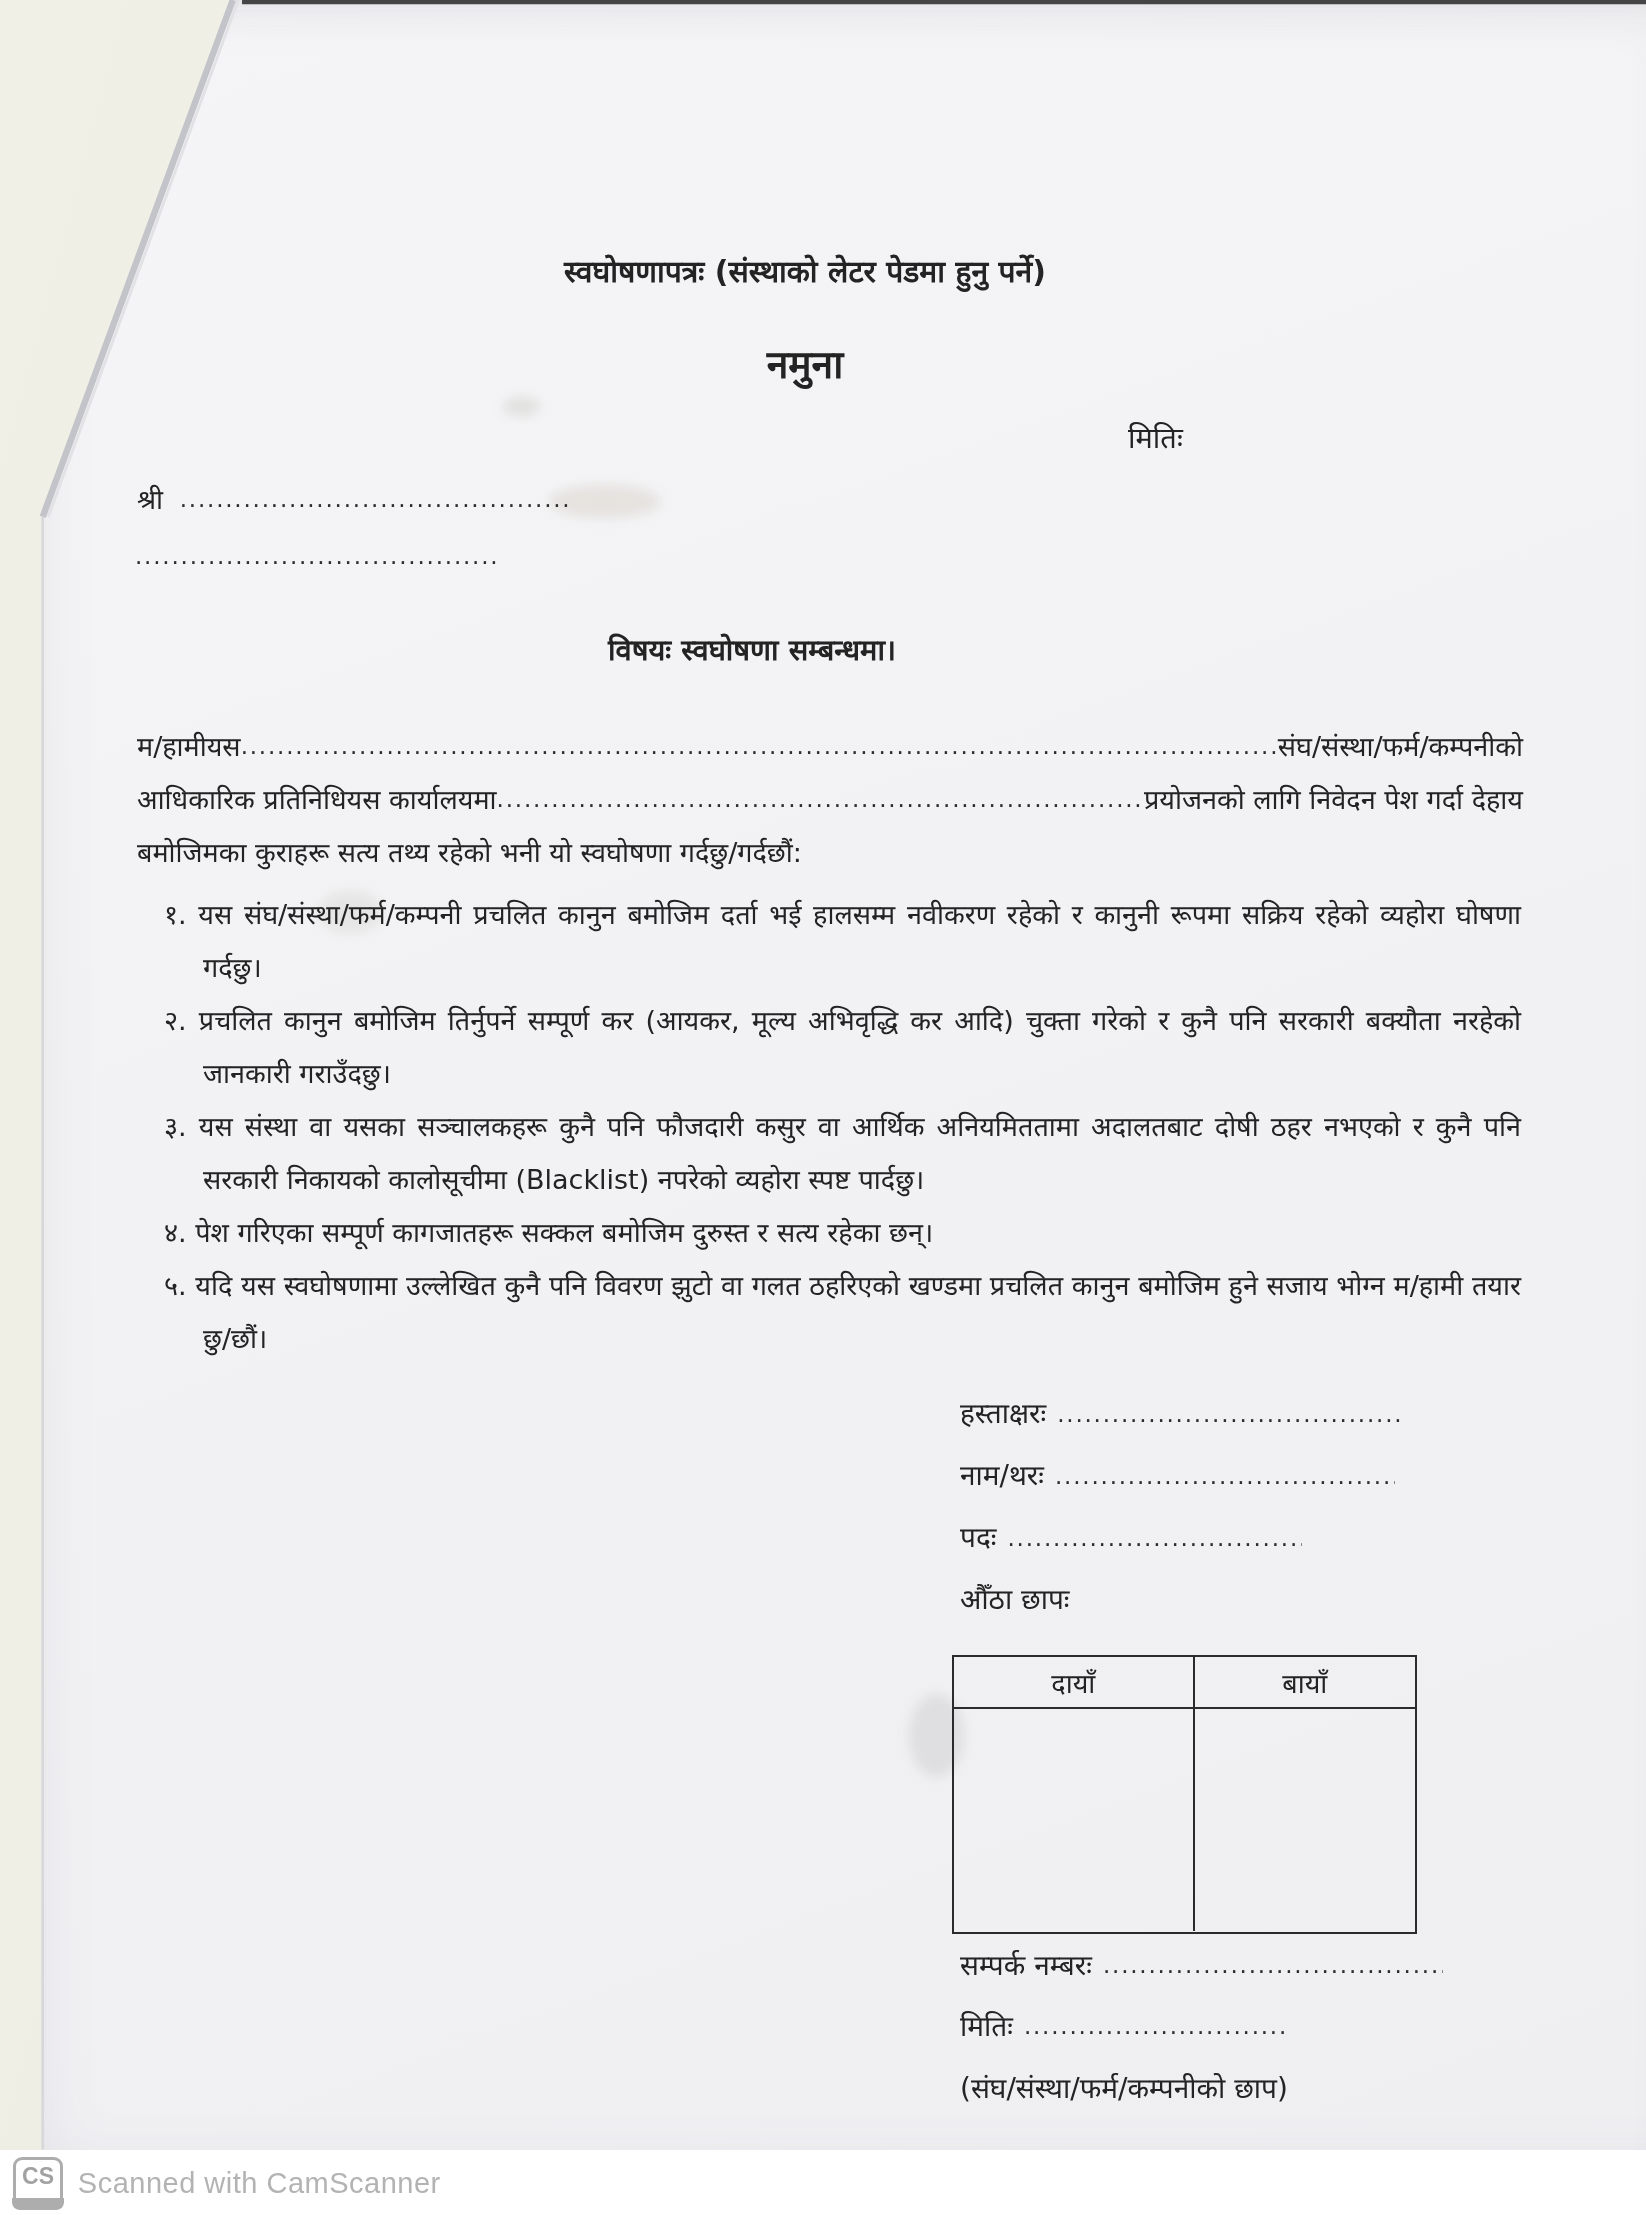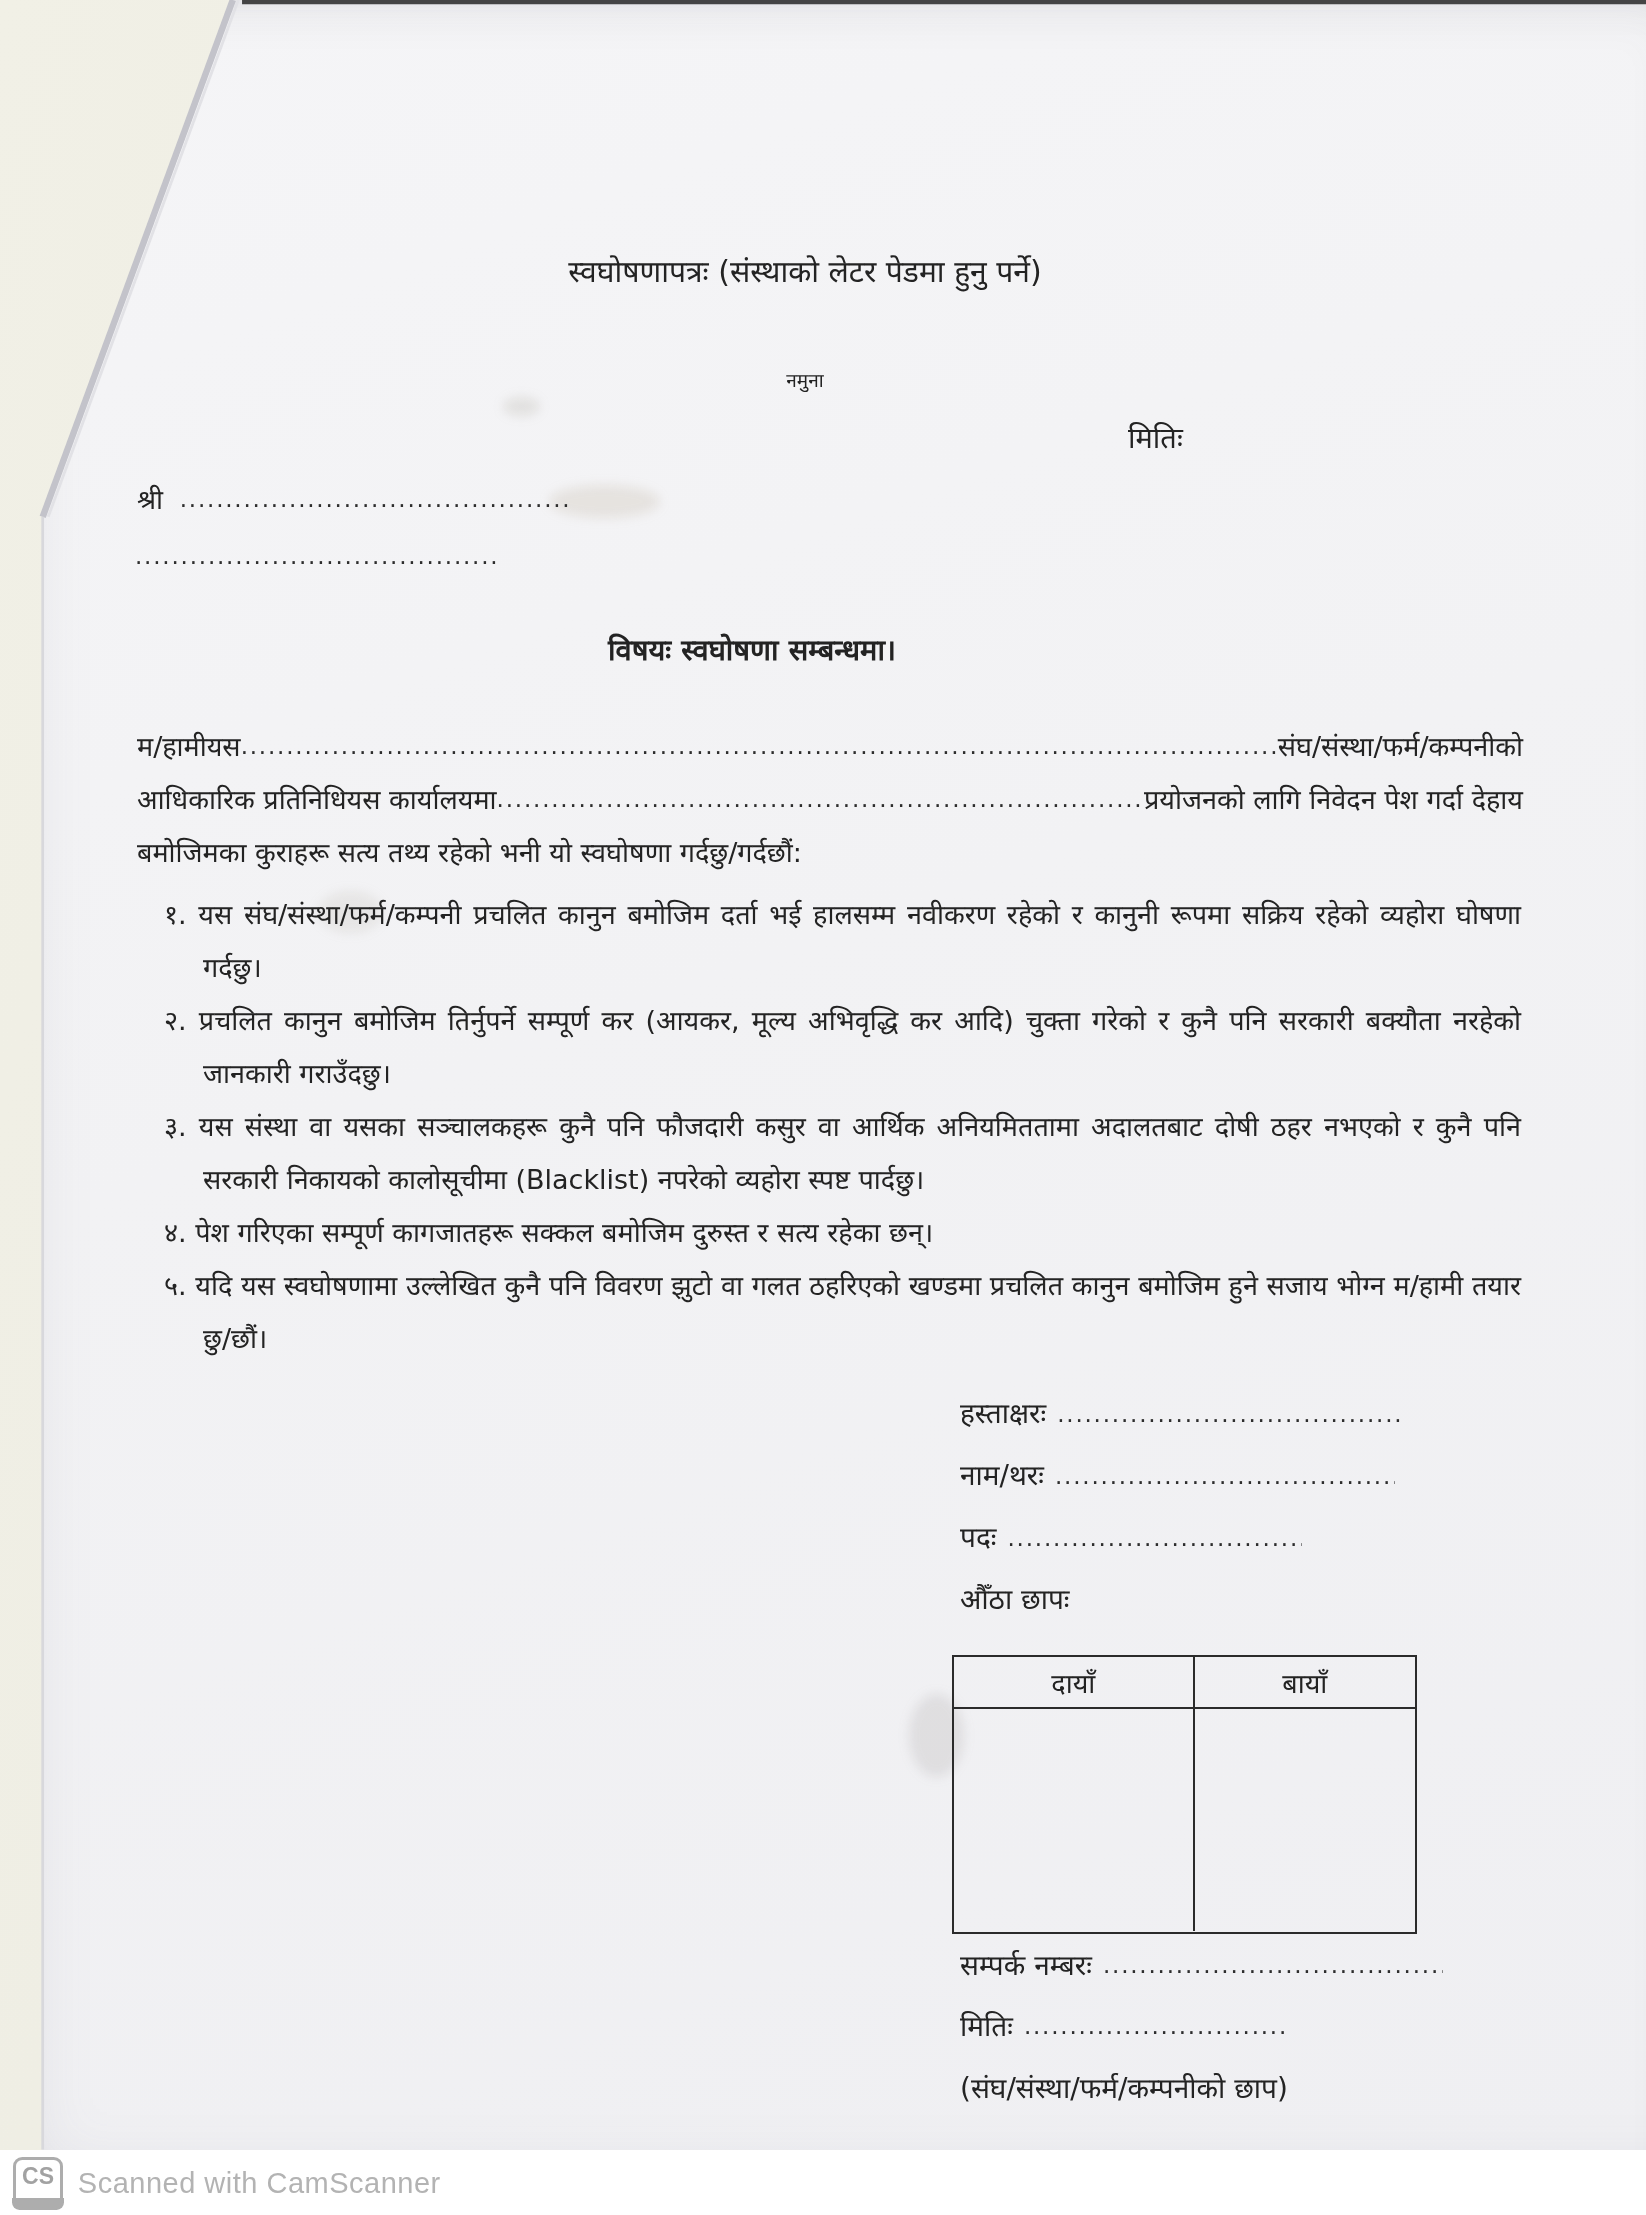--- a/index.html
+++ b/index.html
@@ -12,23 +12,23 @@
         box-shadow:inset 55px 0 74px -37px rgba(110,110,125,.18), inset 0 37px 55px -37px rgba(90,90,100,.12);}
   .edges{position:absolute;left:0;top:0;pointer-events:none;}
   
   .stain{position:absolute;border-radius:50%;filter:blur(5.5px);pointer-events:none;}
   .s1{left:549px;top:485px;width:111px;height:33px;background:rgba(160,145,115,.16);}
   .s2{left:318px;top:891px;width:65px;height:42px;background:rgba(150,140,120,.12);}
   .s3{left:909px;top:1694px;width:55px;height:83px;background:rgba(120,115,110,.14);}
   .s4{left:503px;top:397px;width:37px;height:18.5px;background:rgba(130,120,100,.15);}
 
   .txt{position:absolute;color:#232323;font-size:27px;line-height:53px;}
-  .center{text-align:center;white-space:nowrap;}
+  .center{text-align:center;white-space:nowrap;font-weight:bold;}
   .doc-title{left:0;top:245px;width:1610px;font-size:30px;}
-  .doc-subtitle{left:0;top:354px;width:1610px;font-size:19px;}
+  .doc-subtitle{left:0;top:338px;width:1610px;font-size:39px;}
   .date-top{left:1128px;top:412px;font-size:29px;white-space:nowrap;}
   .subject{left:0;top:624px;width:1504px;font-size:29px;font-weight:bold;}
 
   .leader{display:inline-block;overflow:hidden;white-space:nowrap;vertical-align:baseline;
           font-size:23px;letter-spacing:1.8px;color:#2d2d2d;}
   .flexline{display:flex;align-items:flex-end;white-space:nowrap;}
   .flexline .leader{flex:1 1 auto;min-width:0;}
   .flexline .lbl{flex:0 0 auto;}
 
   .addr1{left:137px;top:473px;width:434px;}

